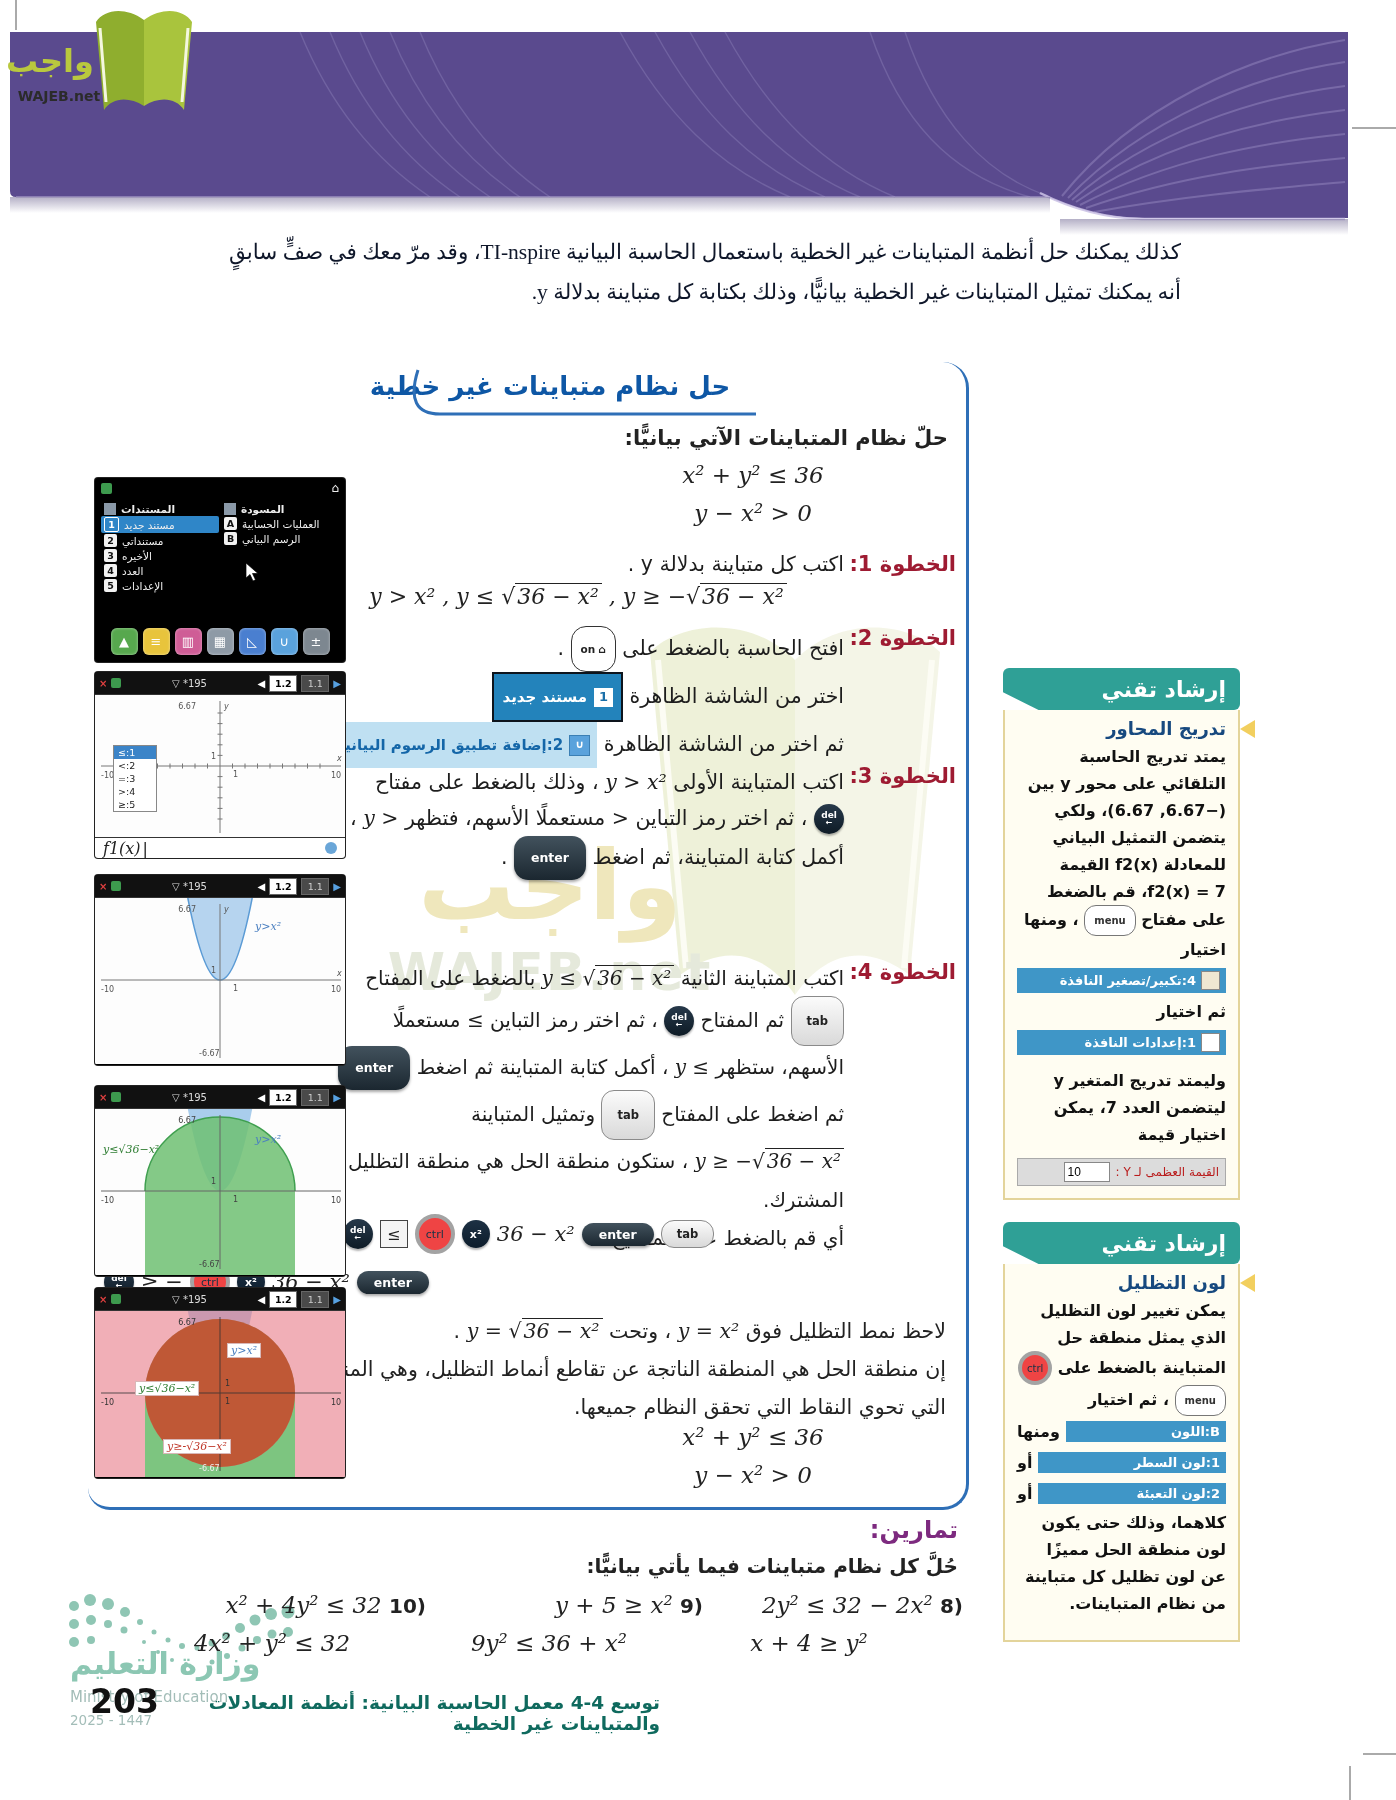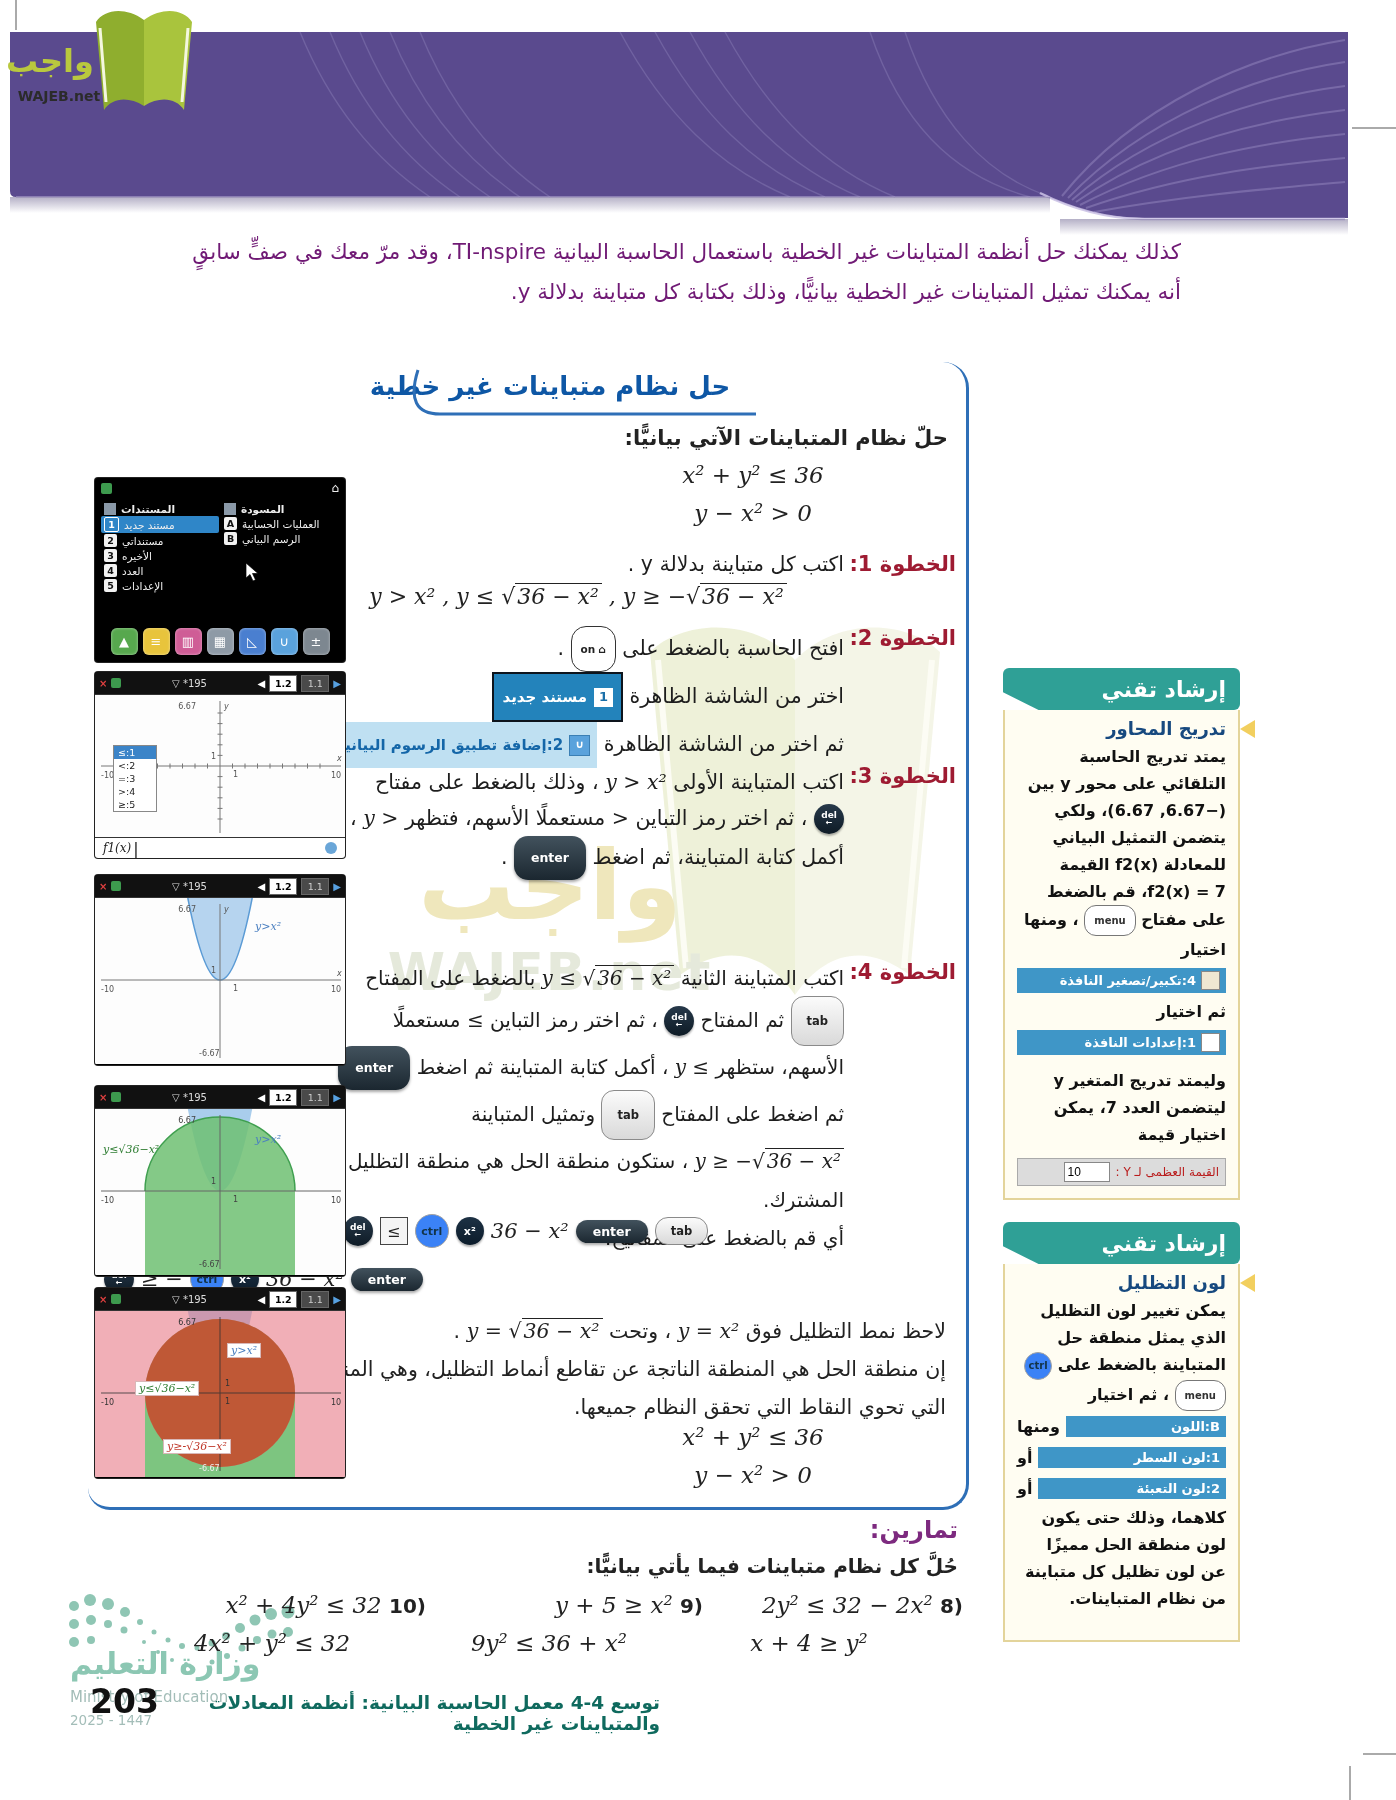--- a/index.html
+++ b/index.html
@@ -18,22 +18,22 @@
   .key-enter{background:linear-gradient(#42525d,#1b2730);color:#fff;border-radius:14px;
        padding:4px 17px;font-size:12.5px;font-weight:bold;box-shadow:0 2px 3px rgba(0,0,0,.35);}
   .key-del{width:30px;height:30px;border-radius:50%;background:linear-gradient(#27394a,#0e1b26);
        color:#fff;font-size:9px;font-weight:bold;flex-direction:column;line-height:8px;
        box-shadow:0 2px 2px rgba(0,0,0,.3);}
   .key-del .arr{font-size:8px;}
   .key-xsq{width:28px;height:28px;border-radius:50%;background:linear-gradient(#1d3144,#0c1c2b);
        color:#fff;font-size:11px;font-weight:bold;box-shadow:0 2px 2px rgba(0,0,0,.3);}
   .key-tab{background:linear-gradient(#fbfbfb,#d9d9d9);border:1.5px solid #8a8a8a;color:#222;
        border-radius:13px;padding:6px 15px;font-size:11.5px;font-weight:bold;}
-  .key-ctrl{width:32px;height:32px;border-radius:50%;background:#3b82f6;border:1px solid #a3a3a3;
-       color:#123347;font-size:11px;font-weight:bold;}
+  .key-ctrl{width:32px;height:32px;border-radius:50%;background:#ef4444;border:4px solid #a3a3a3;
+       color:#123347;font-size:11px;font-weight:normal;}
   .key-on{background:#fff;border:1.7px solid #333;border-radius:15px;padding:2px 9px;
        font-size:10.5px;font-weight:bold;color:#222;gap:3px;}
   .key-menu{background:#fff;border:1.4px solid #777;border-radius:12px;padding:1px 9px;
        font-size:10px;font-weight:bold;color:#333;}
   .sqkey{display:inline-flex;align-items:center;justify-content:center;width:26px;height:26px;
        border:1.6px solid #444;background:#f5f5f5;font-size:16px;vertical-align:middle;
        font-family:"DejaVu Serif",serif;}
 
   
   .act{left:88px;top:362px;width:878px;height:1145px;
@@ -157,21 +157,21 @@
 <div class="abs" style="left:320px;top:590px;width:660px;height:460px;opacity:.75;z-index:0;">
   <svg class="abs" style="left:320px;top:10px;" width="310" height="440">
     <path d="M155,60 C112,16 42,20 10,52 L40,375 C85,342 125,352 155,395 Z" fill="#e9edcd"></path>
     <path d="M155,60 C198,16 268,20 300,52 L270,375 C225,342 185,352 155,395 Z" fill="#f1f2df"></path>
     <path d="M18,60 L46,368 M292,60 L264,368" stroke="#fbfcf1" stroke-width="6" fill="none"></path>
   </svg>
   <div class="abs" style="left:60px;top:240px;width:340px;text-align:center;font-size:96px;font-weight:bold;color:#eadfa6;">واجب</div>
   <div class="abs" style="left:40px;top:352px;width:380px;text-align:center;font-size:52px;font-weight:bold;color:#dde2d0;letter-spacing:2px;">WAJEB.net</div>
 </div>
 
-<div class="abs rtl" style="left:85px;top:232px;width:1096px;font-size:21.5px;line-height:40px;color:#701a75;z-index:1;">
+<div class="abs rtl" style="left:85px;top:232px;width:1096px;font-size:21.5px;line-height:40px;color:#0f172a;z-index:1;font-family:Liberation Serif, serif;">
   <div>كذلك يمكنك حل أنظمة المتباينات غير الخطية باستعمال الحاسبة البيانية TI-nspire، وقد مرّ معك في صفٍّ سابقٍ</div>
   <div>أنه يمكنك تمثيل المتباينات غير الخطية بيانيًّا، وذلك بكتابة كل متباينة بدلالة y.</div>
 </div>
 
 <div class="abs act" style="z-index:1;">
   <div class="act-title">حل نظام متباينات غير خطية</div>
   <svg class="abs" style="left:0;top:0;" width="878" height="60">
     <path d="M668,52 H352 Q316,52 330,8" stroke="#2e6fb7" stroke-width="3" fill="none"></path>
   </svg>
 
@@ -456,21 +456,21 @@
     </svg>
     <div class="abs" style="left:18px;top:50px;width:42px;background:#fff;border:1px solid #888;font-size:9.5px;">
       <div style="background:#3b84c8;color:#fff;padding:1px 4px;">≤:1</div>
       <div style="padding:1px 4px;">&lt;:2</div>
       <div style="padding:1px 4px;">=:3</div>
       <div style="padding:1px 4px;">&gt;:4</div>
       <div style="padding:1px 4px;">≥:5</div>
     </div>
   </div>
   <div style="height:20px;background:#fff;border-top:1.5px solid #333;display:flex;align-items:center;padding:0 8px;">
-    <span class="m" style="font-size:12px;">f1(x)</span>
+    <span class="m" style="font-size:16px;">f1(x)</span>
     <span style="margin-left:2px;">|</span>
     <span style="margin-left:auto;width:12px;height:12px;border-radius:50%;background:#6aa6d8;"></span>
   </div>
 </div>
 
 <div class="abs scr" style="top:875px;height:190px;z-index:2;">
   <div class="scr-topbar">
     <span style="color:#e04040;font-weight:bold;">×</span>
     <span style="width:10px;height:10px;background:#3d9a4e;border-radius:2px;"></span>
     <span style="flex:1;text-align:center;">▽ <span>*195</span></span>

